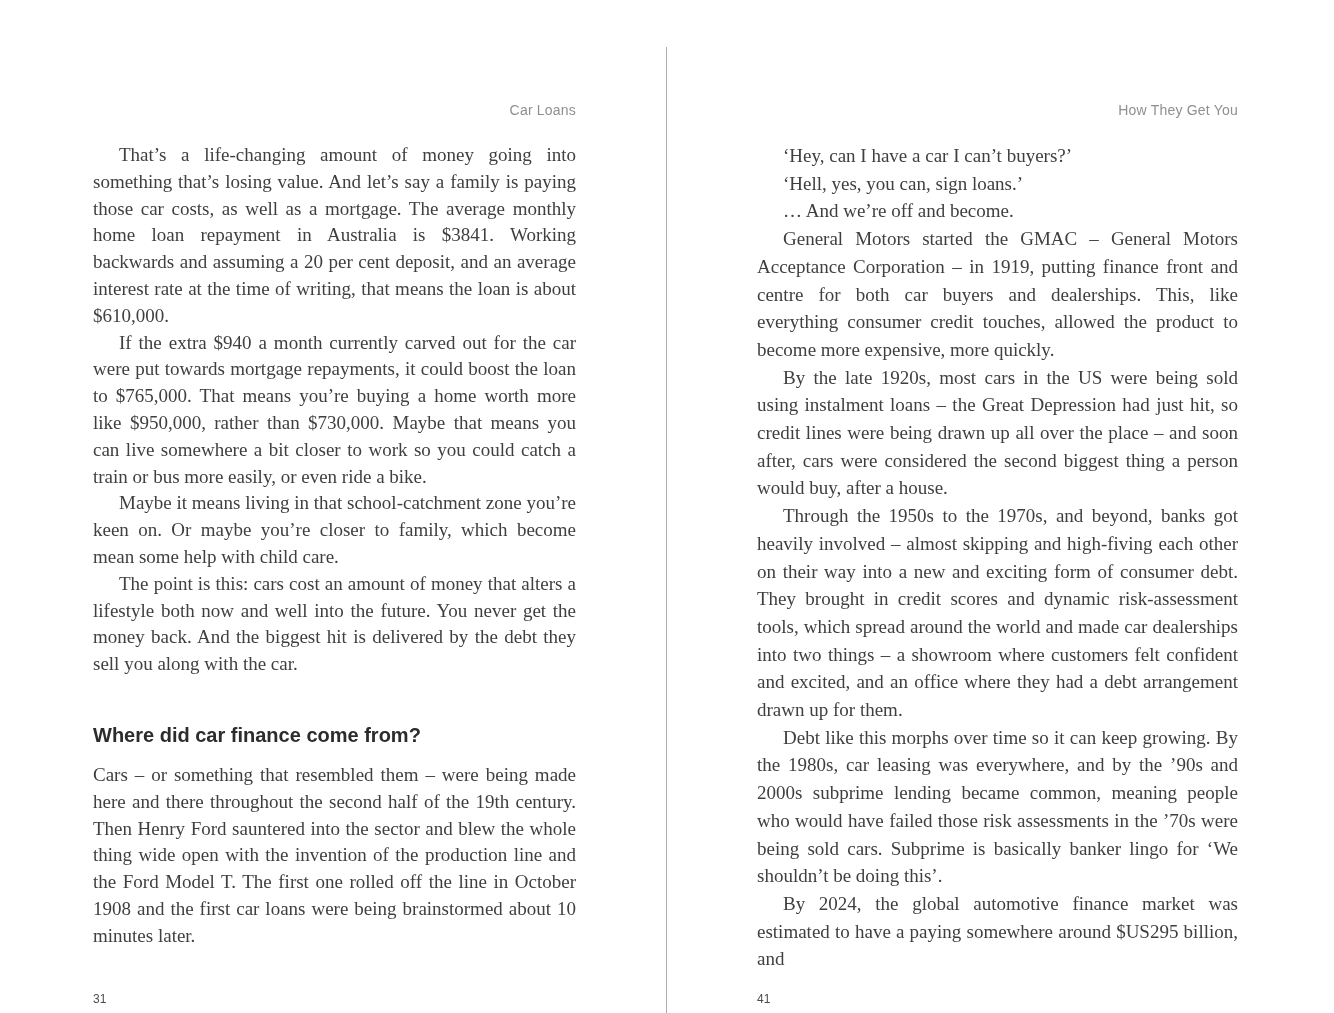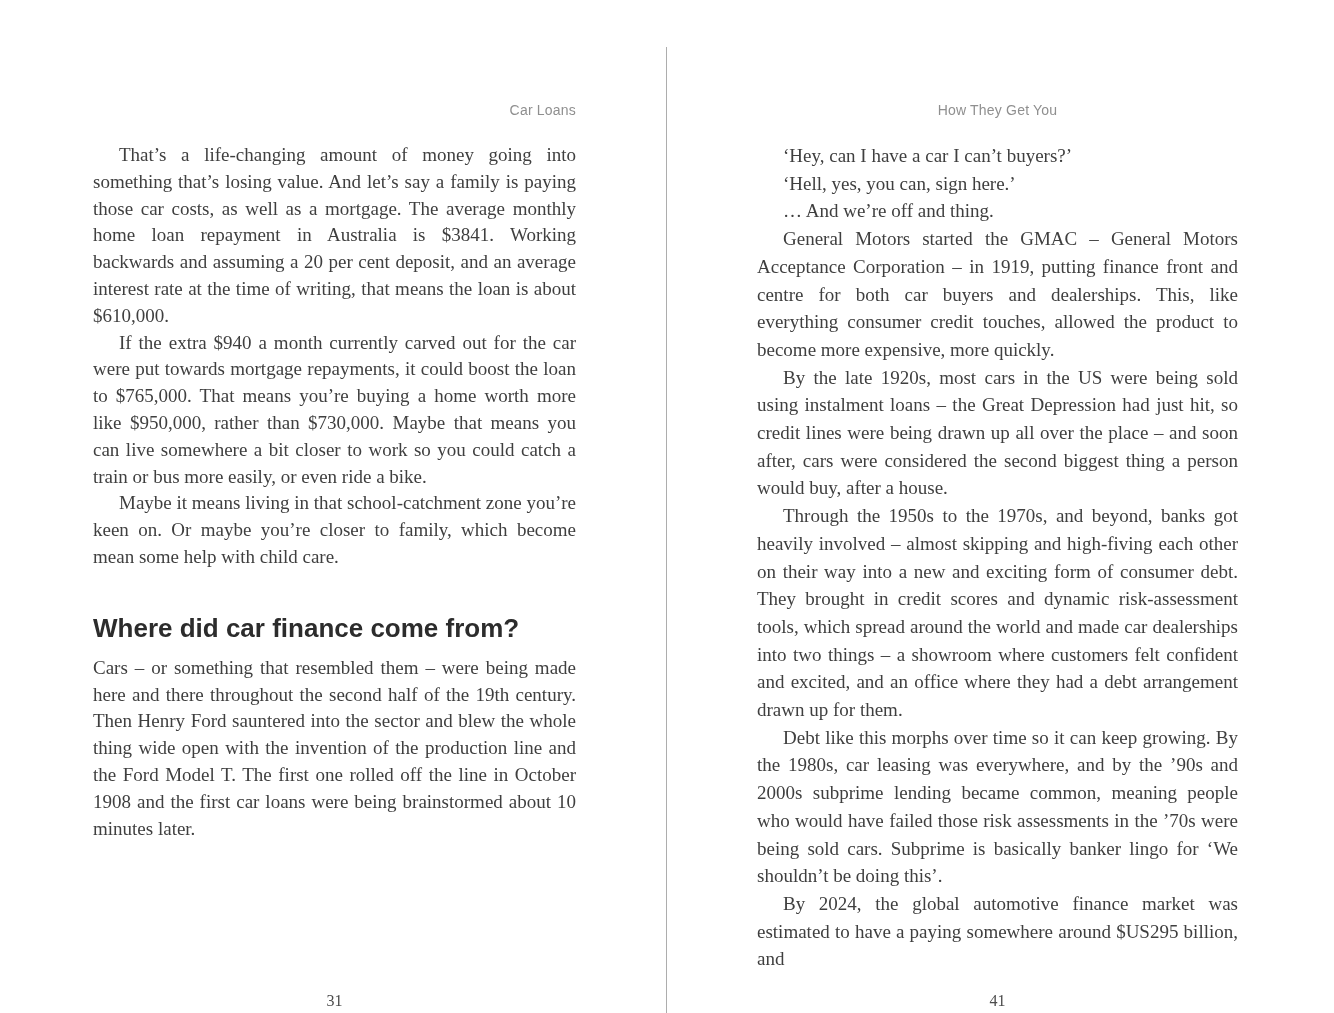--- a/index.html
+++ b/index.html
@@ -35,21 +35,21 @@
     position: absolute;
     top: 55px;
     width: 100%;
     font-family: "Liberation Sans", "DejaVu Sans", sans-serif;
     font-size: 14px;
     line-height: 16px;
     color: #8f8f8f;
     letter-spacing: 0.2px;
   }
   .running-head--right { text-align: right; }
-  .running-head--left  { text-align: center; }
+  .running-head--left  { text-align: right; }
 
   .body-block {
     position: absolute;
     top: 95px;
     width: 100%;
     font-family: "Liberation Serif", "DejaVu Serif", serif;
     font-size: 19px;
     color: #3f3f3f;
     text-align: justify;
   }
@@ -58,67 +58,68 @@
 
   p.para {
     margin: 0;
     padding: 0;
   }
   p.para--indent { text-indent: 26px; }
 
   .section-heading {
     margin: 44px 0 14px 0;
     font-family: "Liberation Sans", "DejaVu Sans", sans-serif;
-    font-size: 26px;
+    font-size: 20px;
     line-height: 26px;
     font-weight: 700;
     color: #2c2c2c;
     text-align: left;
   }
 
   .folio {
     position: absolute;
     top: 945px;
     width: 100%;
-    text-align: center;
-    font-family: Liberation Serif, serif;
-    font-size: 16px;
+    text-align: left;
+    font-family: Liberation Sans, sans-serif;
+    font-size: 12px;
     color: #4c4c4c;
   }
 </style>
 </head>
 <body>
 
 <div class="spread">
 
   <div class="gutter"></div>
 
   <section class="page page--left">
     <header class="running-head running-head--right">Car Loans</header>
 
     <div class="body-block">
       <p class="para para--indent">That’s a life-changing amount of money going into something that’s losing value. And let’s say a family is paying those car costs, as well as a mortgage. The average monthly home loan repayment in Australia is $3841. Working backwards and assuming a 20 per cent deposit, and an average interest rate at the time of writing, that means the loan is about $610,000.</p>
       <p class="para para--indent">If the extra $940 a month currently carved out for the car were put towards mortgage repayments, it could boost the loan to $765,000. That means you’re buying a home worth more like $950,000, rather than $730,000. Maybe that means you can live somewhere a bit closer to work so you could catch a train or bus more easily, or even ride a bike.</p>
       <p class="para para--indent">Maybe it means living in that school-catchment zone you’re keen on. Or maybe you’re closer to family, which become mean some help with child care.</p>
+      <p class="para para--indent">The point is this: cars cost an amount of money that alters a lifestyle both now and well into the future. You never get the money back. And the biggest hit is delivered by the debt they sell you along with the car.</p>
 
       <h2 class="section-heading">Where did car finance come from?</h2>
 
       <p class="para">Cars – or something that resembled them – were being made here and there throughout the second half of the 19th century. Then Henry Ford sauntered into the sector and blew the whole thing wide open with the invention of the production line and the Ford Model T. The first one rolled off the line in October 1908 and the first car loans were being brainstormed about 10 minutes later.</p>
     </div>
 
     <footer class="folio">31</footer>
   </section>
 
   <section class="page page--right">
     <header class="running-head running-head--left">How They Get You</header>
 
     <div class="body-block">
       <p class="para para--indent">‘Hey, can I have a car I can’t buyers?’</p>
-      <p class="para para--indent">‘Hell, yes, you can, sign here.’</p>
-      <p class="para para--indent">… And we’re off and thing.</p>
+      <p class="para para--indent">‘Hell, yes, you can, sign loans.’</p>
+      <p class="para para--indent">… And we’re off and become.</p>
       <p class="para para--indent">General Motors started the GMAC – General Motors Acceptance Corporation – in 1919, putting finance front and centre for both car buyers and dealerships. This, like everything consumer credit touches, allowed the product to become more expensive, more quickly.</p>
       <p class="para para--indent">By the late 1920s, most cars in the US were being sold using instalment loans – the Great Depression had just hit, so credit lines were being drawn up all over the place – and soon after, cars were considered the second biggest thing a person would buy, after a house.</p>
       <p class="para para--indent">Through the 1950s to the 1970s, and beyond, banks got heavily involved – almost skipping and high-fiving each other on their way into a new and exciting form of consumer debt. They brought in credit scores and dynamic risk-assessment tools, which spread around the world and made car dealerships into two things – a showroom where customers felt confident and excited, and an office where they had a debt arrangement drawn up for them.</p>
       <p class="para para--indent">Debt like this morphs over time so it can keep growing. By the 1980s, car leasing was everywhere, and by the ’90s and 2000s subprime lending became common, meaning people who would have failed those risk assessments in the ’70s were being sold cars. Subprime is basically banker lingo for ‘We shouldn’t be doing this’.</p>
       <p class="para para--indent">By 2024, the global automotive finance market was estimated to have a paying somewhere around $US295 billion, and</p>
     </div>
 
     <footer class="folio">41</footer>
   </section>
 

